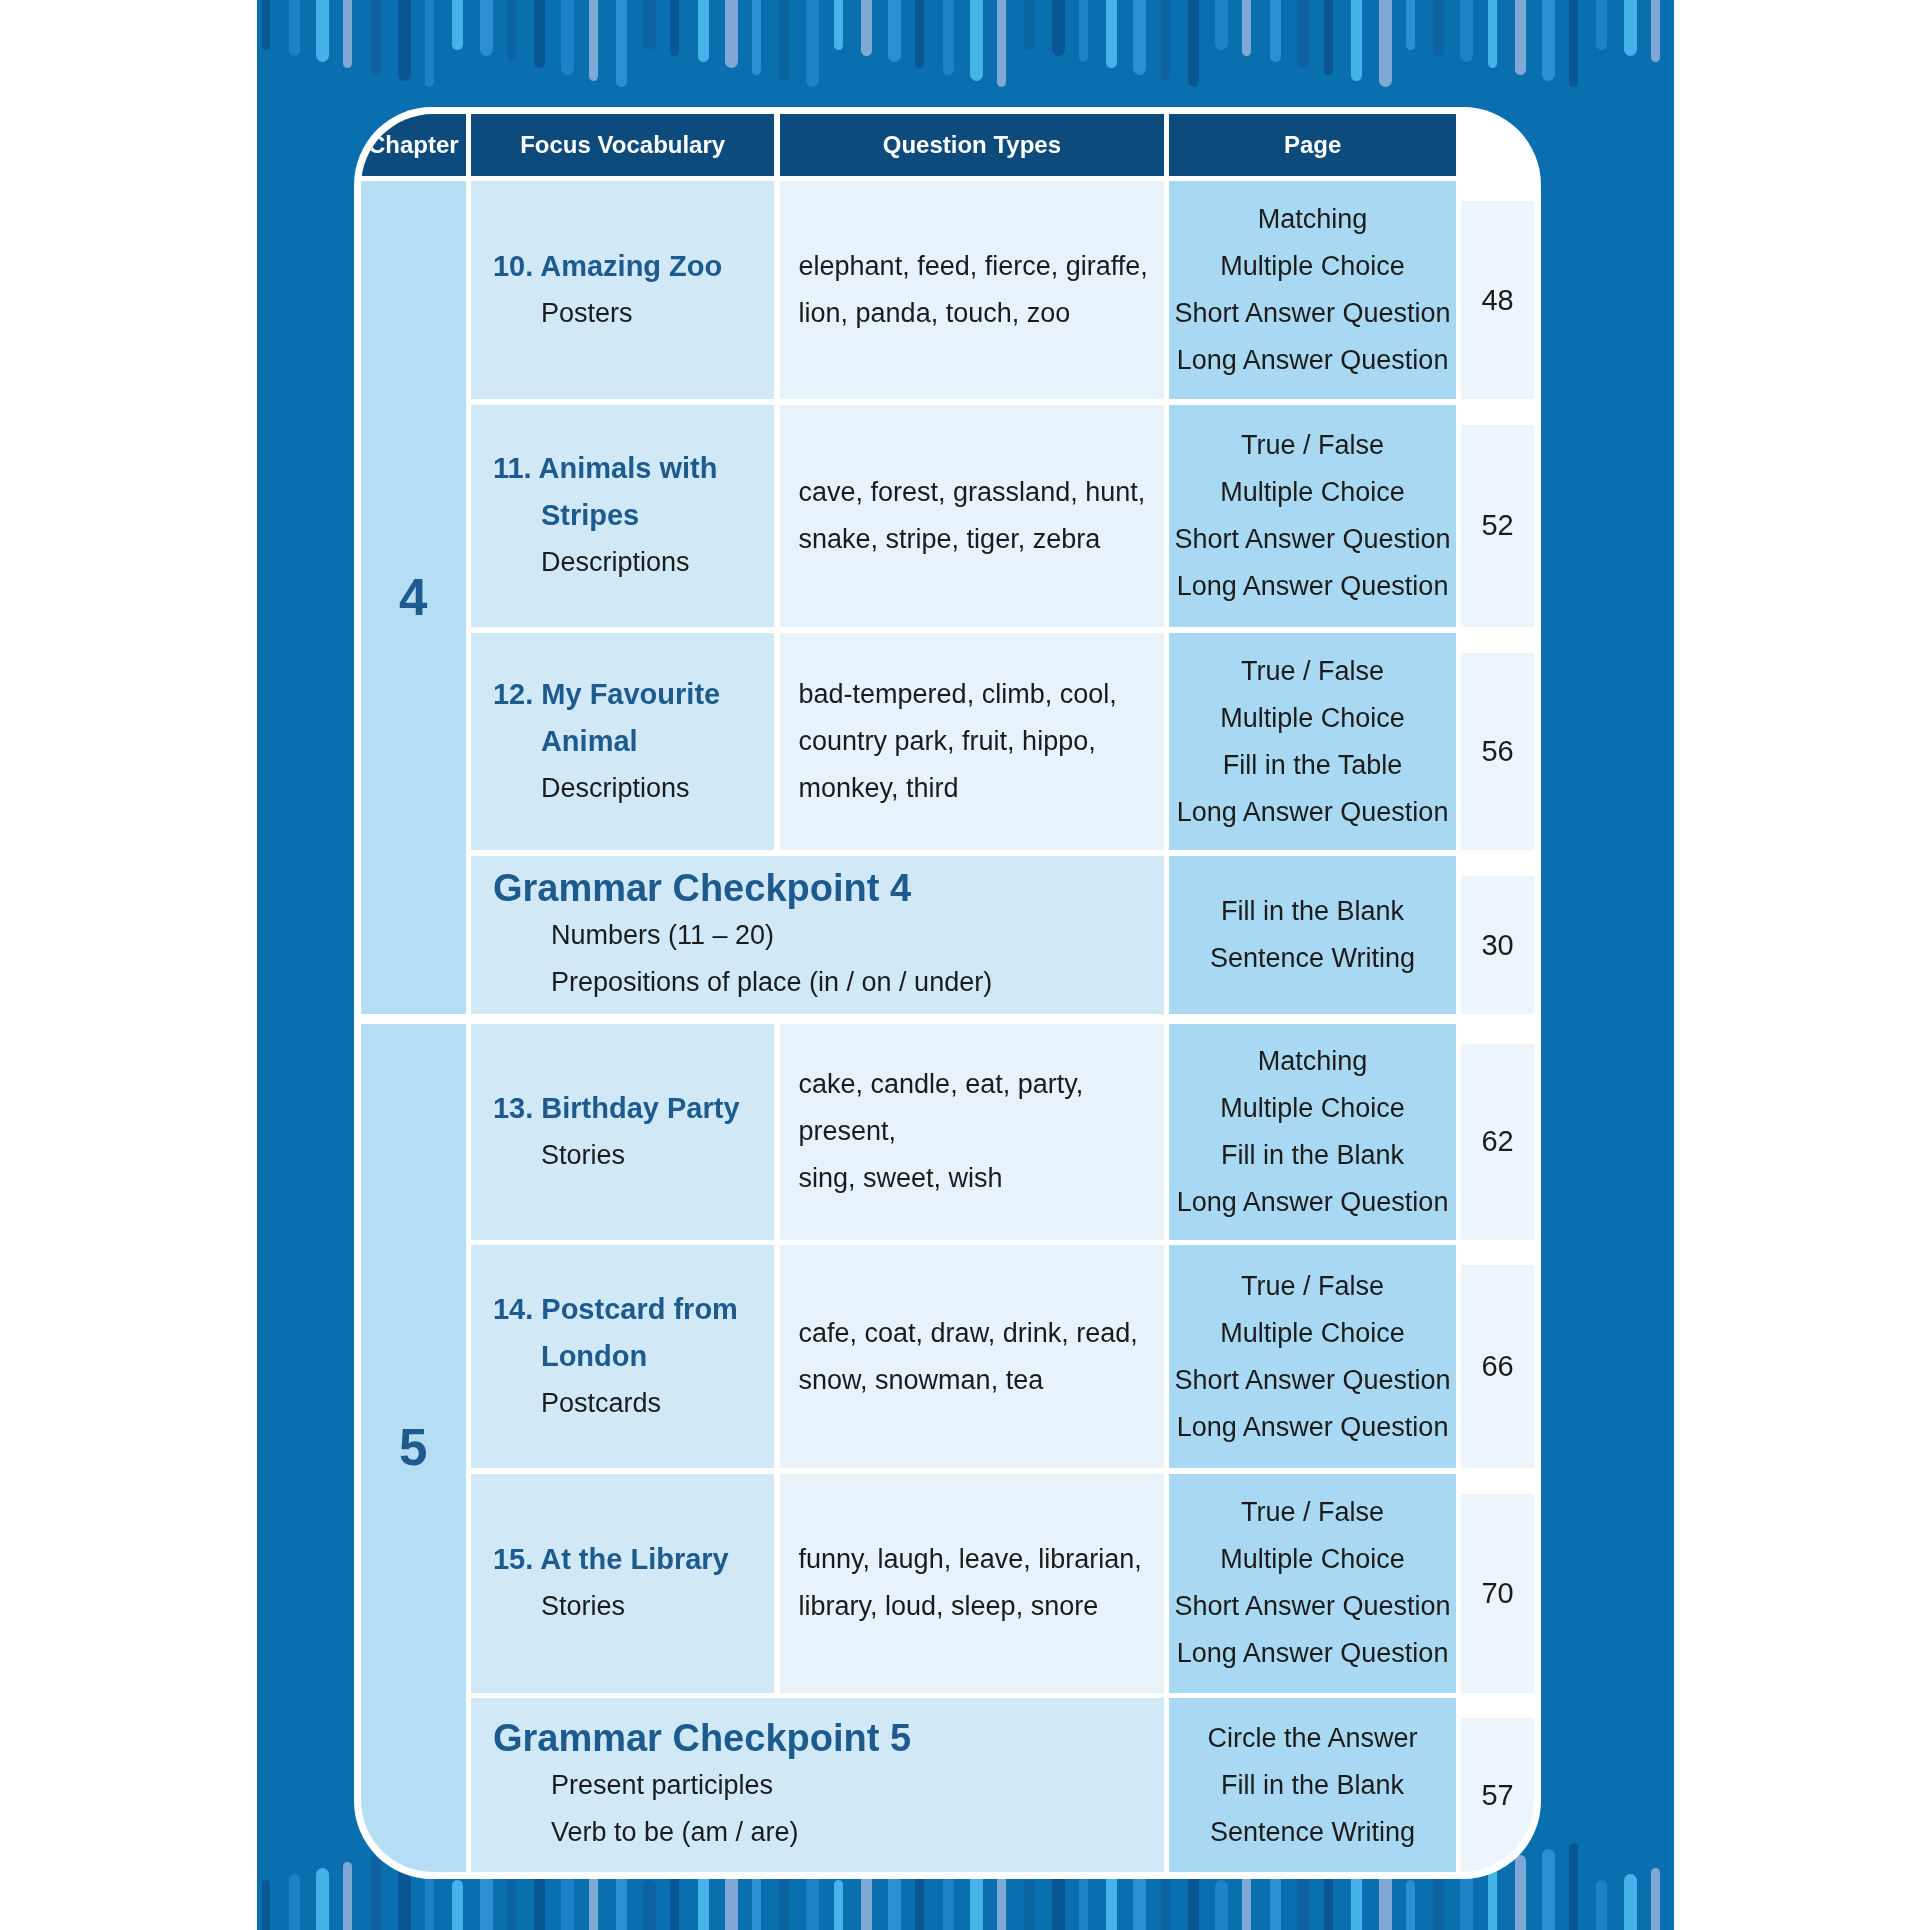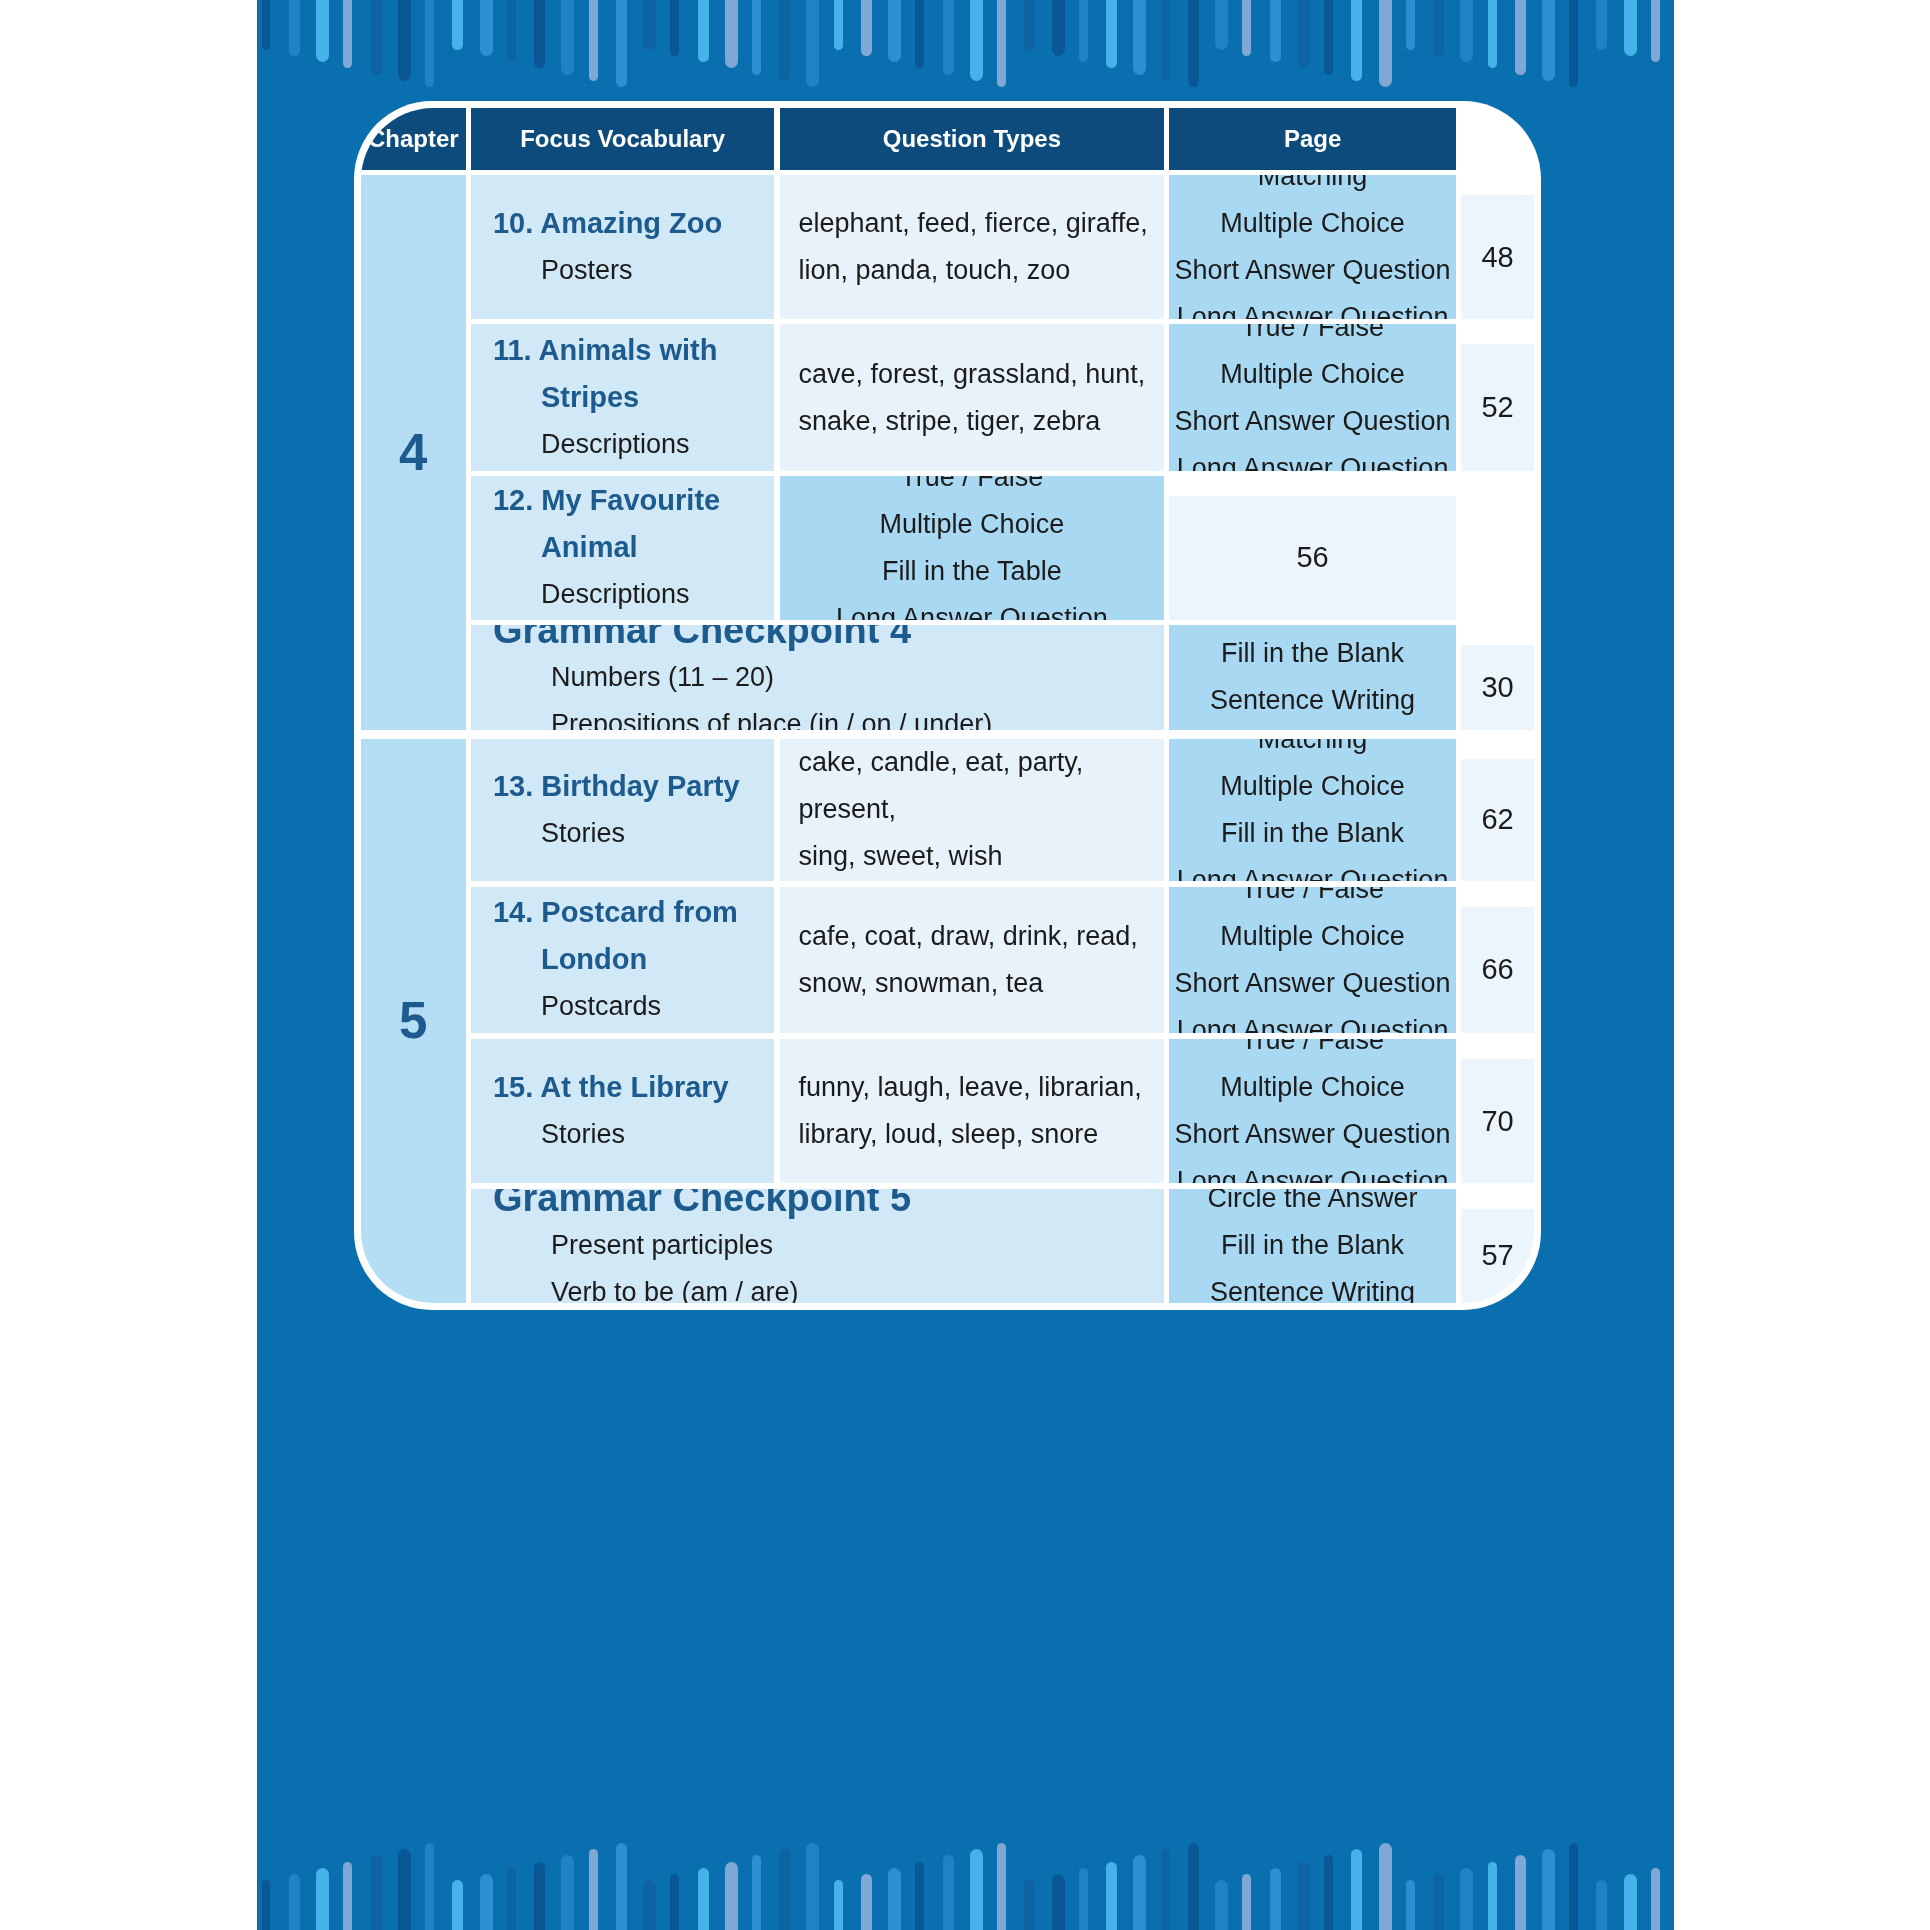--- a/index.html
+++ b/index.html
@@ -20,21 +20,21 @@
   }
   .panel{position:absolute;left:257px;top:0;width:1417px;height:1930px;background:var(--panel-blue);}
   .stripes{position:absolute;left:0;width:100%;height:101px;overflow:hidden;}
   .stripes.top{top:0;}
   .stripes.bottom{bottom:0;}
   .stripe{position:absolute;}
   .stripes.top .stripe{top:0;border-radius:0 0 7px 7px;}
   .stripes.bottom .stripe{bottom:0;border-radius:7px 7px 0 0;}
 
   .card{
-    position:absolute;left:97px;top:101px;width:1187px;height:1209px;
+    position:absolute;left:97px;top:107px;width:1187px;height:1772px;
     background:#ffffff;border-radius:78px;padding:7px;box-sizing:border-box;
   }
   .card-inner{
     width:100%;height:100%;border-radius:72px;overflow:hidden;background:#ffffff;
     display:flex;flex-direction:column;gap:5.4px;
   }
   .grid{display:grid;grid-template-columns:135fr 392fr 496fr 370fr 94fr;gap:5.4px;}
   .grid-header{flex:0 0 62px;}
   .head-cell{
     background:var(--header-navy);color:#ffffff;font-weight:700;font-size:24px;
@@ -229,20 +229,23 @@
 Multiple Choice
 Short Answer Question
 Long Answer Question</div>
           <div class="cell page-cell">52</div>
 
           <div class="cell topic-cell">
             <div class="t-title">12. My Favourite
 Animal</div>
             <div class="t-sub">Descriptions</div>
           </div>
+          <div class="cell vocab-cell">bad-tempered, climb, cool,
+country park, fruit, hippo,
+monkey, third</div>
           <div class="cell qt-cell">True / False
 Multiple Choice
 Fill in the Table
 Long Answer Question</div>
           <div class="cell page-cell">56</div>
 
           <div class="cell checkpoint-cell">
             <div class="cp-title">Grammar Checkpoint 4</div>
             <div class="cp-items">Numbers (11 – 20)
 Prepositions of place (in / on / under)</div>

